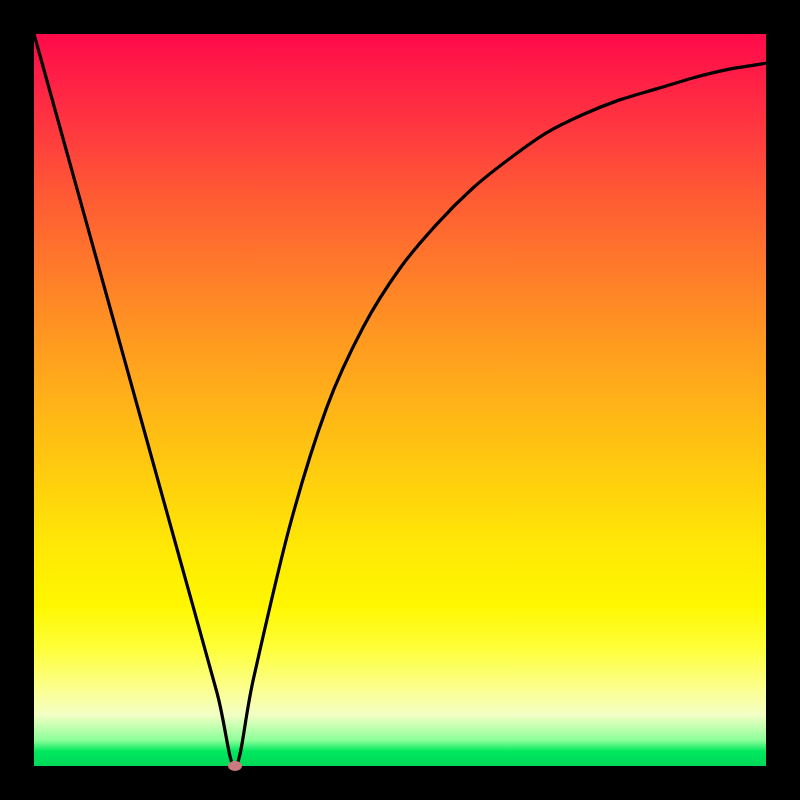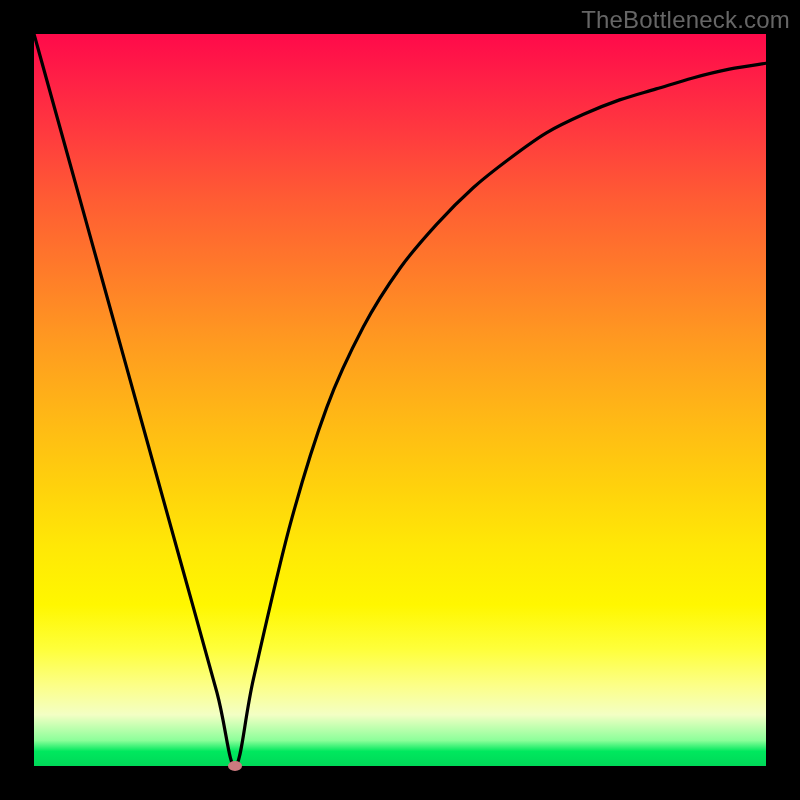--- a/index.html
+++ b/index.html
@@ -70,21 +70,20 @@
     background: #cc7a7f;
     border-radius: 50%;
     transform: translate(-50%, -50%);
   }
 </style>
 </head>
 <body>
 
 <div class="frame">
 
-  <div class="watermark">TheBottleneck.com</div>
 
   <div class="plot-area">
 
     <svg class="curve" viewBox="0 0 732 732" preserveAspectRatio="none">
       <path id="curve-path" fill="none" stroke="#000" stroke-width="3.2" stroke-linejoin="round" stroke-linecap="round" d="M 0,0 C 6.1000000000000005,21.959999999999997 24.4,87.84 36.6,131.76 C 48.800000000000004,175.67999999999998 61.00000000000001,219.6 73.2,263.52 C 85.4,307.44 97.6,351.35999999999996 109.8,395.28 C 122,439.2 134.20000000000002,483.11999999999995 146.4,527.04 C 158.6,570.9599999999999 173.85,624.64 183,658.8 C 192.15,692.9599999999999 195.20000000000002,734.44 201.3,732 C 207.4,729.56 210.45,684.42 219.6,644.16 C 228.75,603.9 244,535.58 256.2,490.44 C 268.4,445.3 280.6,406.26 292.8,373.32 C 305,340.38 317.20000000000005,315.98 329.40000000000003,292.8 C 341.6,269.62 353.8,251.31999999999994 366,234.23999999999995 C 378.2,217.15999999999997 390.40000000000003,203.74000000000004 402.6,190.32000000000005 C 414.8,176.90000000000006 427,164.70000000000002 439.2,153.72000000000003 C 451.4,142.74000000000004 463.6,133.59000000000006 475.8,124.44000000000005 C 488,115.29000000000006 500.2,106.14000000000006 512.4,98.82000000000005 C 524.6,91.50000000000004 536.8,86.00999999999999 549,80.51999999999998 C 561.2,75.02999999999997 573.4000000000001,70.14999999999999 585.6,65.88 C 597.8,61.60999999999999 609.9999999999999,58.55999999999997 622.1999999999999,54.89999999999998 C 634.4,51.23999999999999 646.6,47.21400000000008 658.8000000000001,43.92000000000007 C 671.0000000000001,40.62600000000007 683.2,37.575999999999986 695.4,35.13599999999997 C 707.5999999999999,32.69599999999995 725.9,30.255999999999972 732,29.279999999999973"></path>
     </svg>
 
     <div id="min-marker" class="marker" style="left: 201.3px; top: 732px;"></div>
 
   </div>

